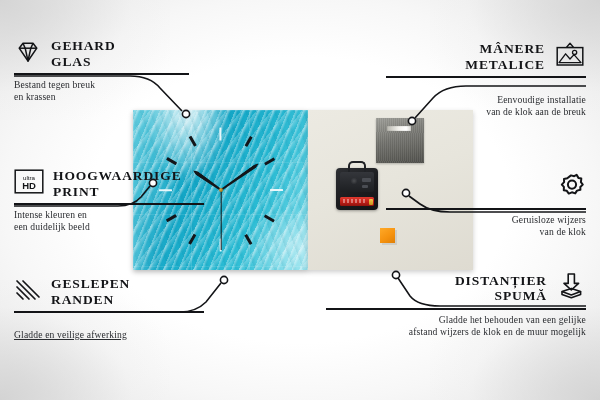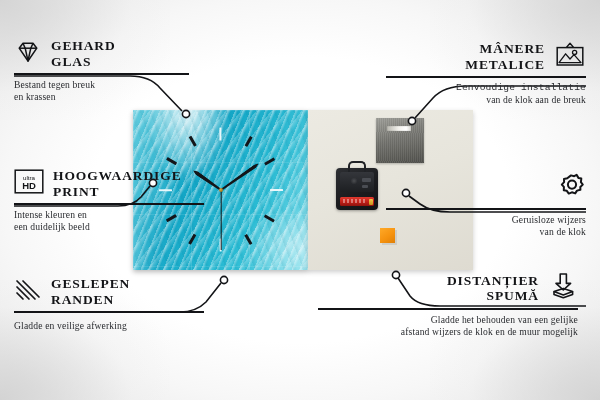--- a/index.html
+++ b/index.html
@@ -260,41 +260,41 @@
             <path d="M9 3 L25 19"></path>
           </g>
         </svg>
       </span>
       <div>
         <div class="co-title">GESLEPEN</div>
         <div class="co-title">RANDEN</div>
       </div>
     </div>
     <div class="co-rule" style="margin-top:4px;"></div>
-    <div class="co-sub" style="margin-top:7px;">Gladde en veilige afwerking</div>
+    <div class="co-sub" style="margin-top:16px;text-decoration:underline;">Gladde en veilige afwerking</div>
     <div class="co-sub"></div>
   </div>
 
   <div class="callout co-right" style="right:14px; top:41px; width:200px;">
     <div class="co-head">
       <div>
         <div class="co-title">MÂNERE</div>
         <div class="co-title">METALICE</div>
       </div>
       <span class="ic">
         <svg width="32" height="26" viewBox="0 0 32 26">
           <path d="M16 1.2 L12.4 5.4 H19.6 Z" fill="none" stroke="#131417" stroke-width="1.4" stroke-linejoin="round"></path>
           <rect x="3.2" y="5.6" width="25.6" height="17.4" fill="none" stroke="#131417" stroke-width="1.5"></rect>
           <path d="M5 20.6 L11.6 11.8 L16 17 L20 12.6 L27 20.6 Z" fill="none" stroke="#131417" stroke-width="1.3" stroke-linejoin="round"></path>
           <circle cx="20.6" cy="10.4" r="2.1" fill="none" stroke="#131417" stroke-width="1.3"></circle>
         </svg>
       </span>
     </div>
     <div class="co-rule" style="margin-top:4px;"></div>
-    <div class="co-sub" style="margin-top:4px;font-family:Liberation Mono, monospace;">Eenvoudige installatie</div>
+    <div class="co-sub" style="margin-top:16px;">Eenvoudige installatie</div>
     <div class="co-sub">van de klok aan de breuk</div>
   </div>
 
   <div class="callout co-right" style="right:14px; top:172px; width:200px;">
     <div class="co-head">
       <div>
       </div>
       <span class="ic">
         <svg width="30" height="28" viewBox="0 0 30 28">
           <g fill="none" stroke="#131417" stroke-width="2" stroke-linecap="round" stroke-linejoin="round">
@@ -302,21 +302,21 @@
             <circle cx="16" cy="12.6" r="4.1"></circle>
           </g>
         </svg>
       </span>
     </div>
     <div class="co-rule" style="margin-top:4px;"></div>
     <div class="co-sub" style="margin-top:4px;">Geruisloze wijzers</div>
     <div class="co-sub">van de klok</div>
   </div>
 
-  <div class="callout co-right" style="right:22px; top:272px; width:260px;">
+  <div class="callout co-right" style="right:14px; top:272px; width:260px;">
     <div class="co-head">
       <div>
         <div class="co-title">DISTANȚIER</div>
         <div class="co-title">SPUMĂ</div>
       </div>
       <span class="ic">
         <svg width="30" height="28" viewBox="0 0 30 28">
           <g fill="none" stroke="#131417" stroke-width="1.6" stroke-linejoin="round">
             <path d="M12.2 2 H18.4 V11.4 H22.6 L15.3 18 L8 11.4 H12.2 Z"></path>
             <path d="M6 19.6 L15.3 16.4 L24.6 19.6 L15.3 23 Z"></path>

